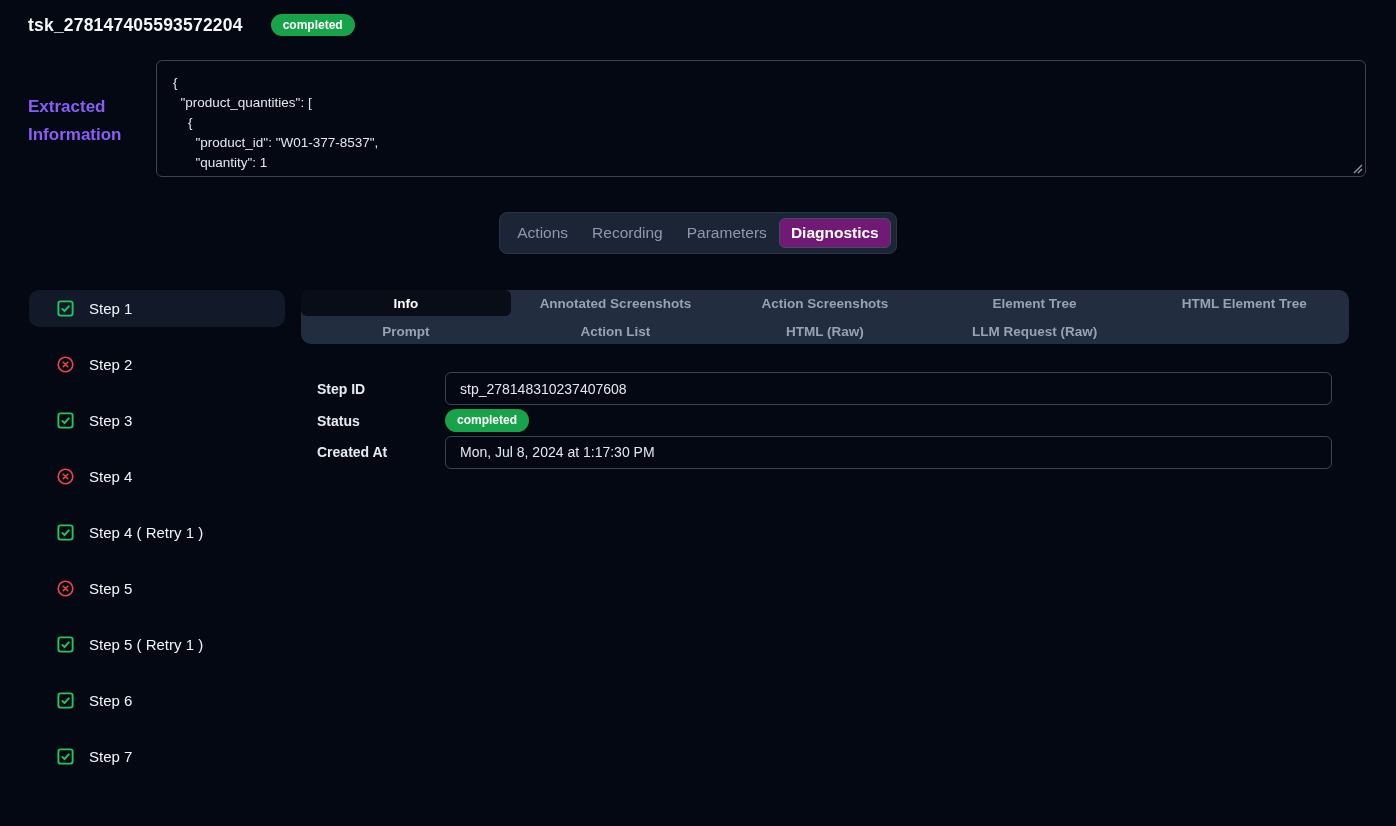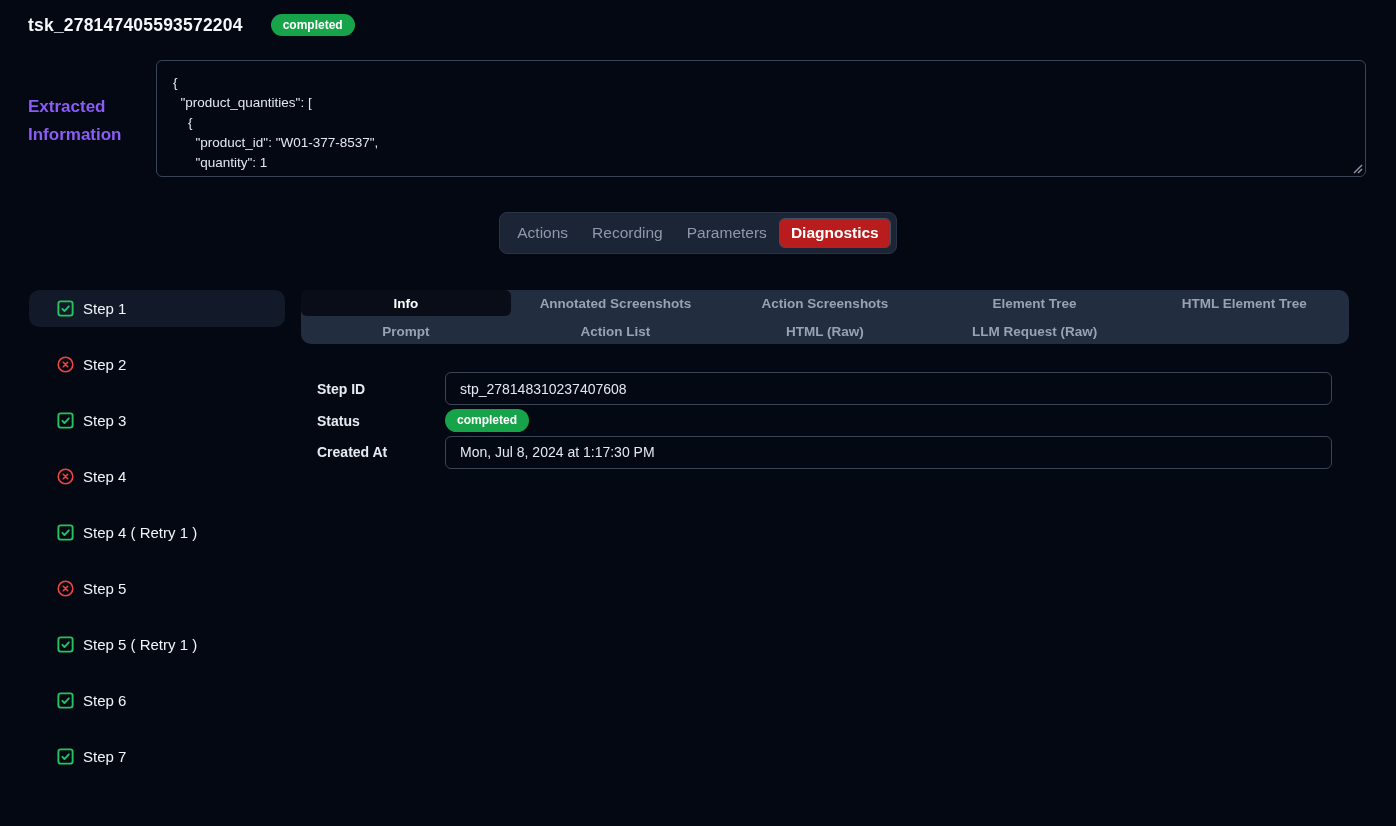--- a/index.html
+++ b/index.html
@@ -41,30 +41,30 @@
   .main-tabs {
     display: flex; align-items: center; width: fit-content; margin: 35px auto 0 auto;
     background: #1c2536; border: 1px solid #2b3446; border-radius: 8px; padding: 5px;
   }
   .main-tab {
     background: transparent; border: 1px solid transparent; cursor: pointer;
     font-family: inherit; font-size: 15.5px; color: #8e99ab; padding: 5px 11px; border-radius: 6px;
     white-space: nowrap;
   }
   .main-tab.active {
-    background: #b91c1c; border-color: #434e61; color: #ffffff; font-weight: 700;
+    background: #701a75; border-color: #434e61; color: #ffffff; font-weight: 700;
   }
 
   
   .content { display: flex; margin: 36px 47px 0 29px; gap: 16px; align-items: flex-start; }
 
   
   .steps { width: 256px; flex: none; }
   .step-item {
-    display: flex; align-items: center; gap: 8px; height: 37px;
+    display: flex; align-items: center; gap: 14px; height: 37px;
     padding-left: 27px; border-radius: 10px; margin-bottom: 19px;
     font-size: 15px; color: #f2f5f9; cursor: pointer;
   }
   .step-item.selected { background: #121929; }
   .step-item svg { flex: none; display: block; }
 
   
   .main-col { flex: 1; min-width: 0; }
   .sub-tabs {
     background: #232d40; border-radius: 10px; 

